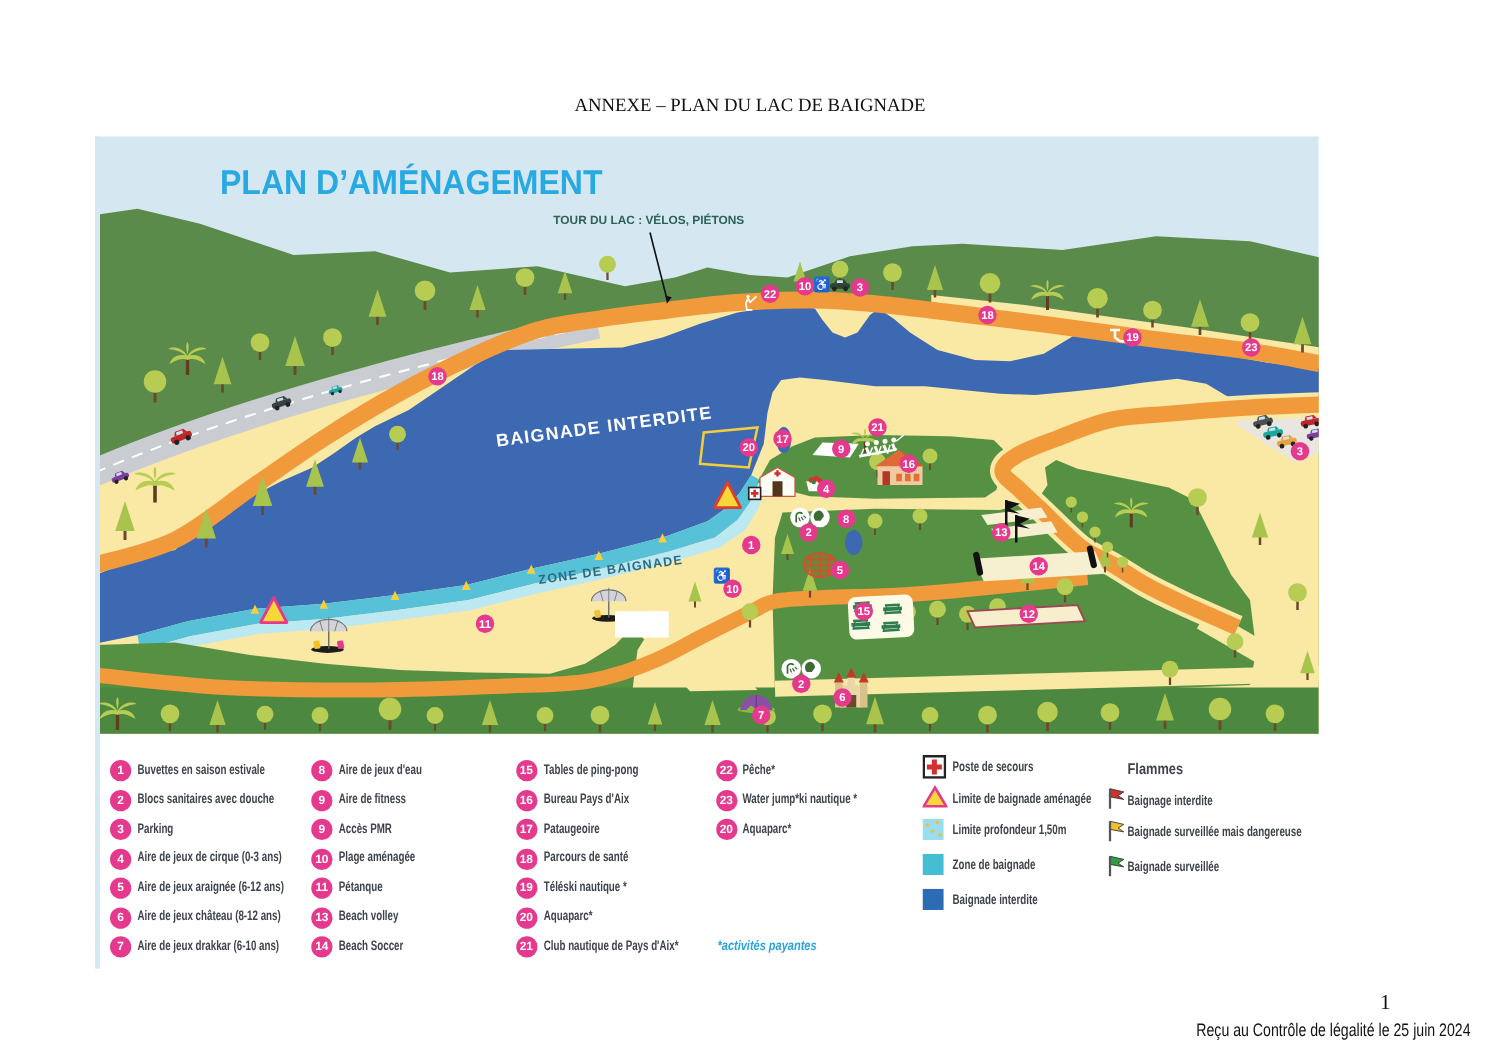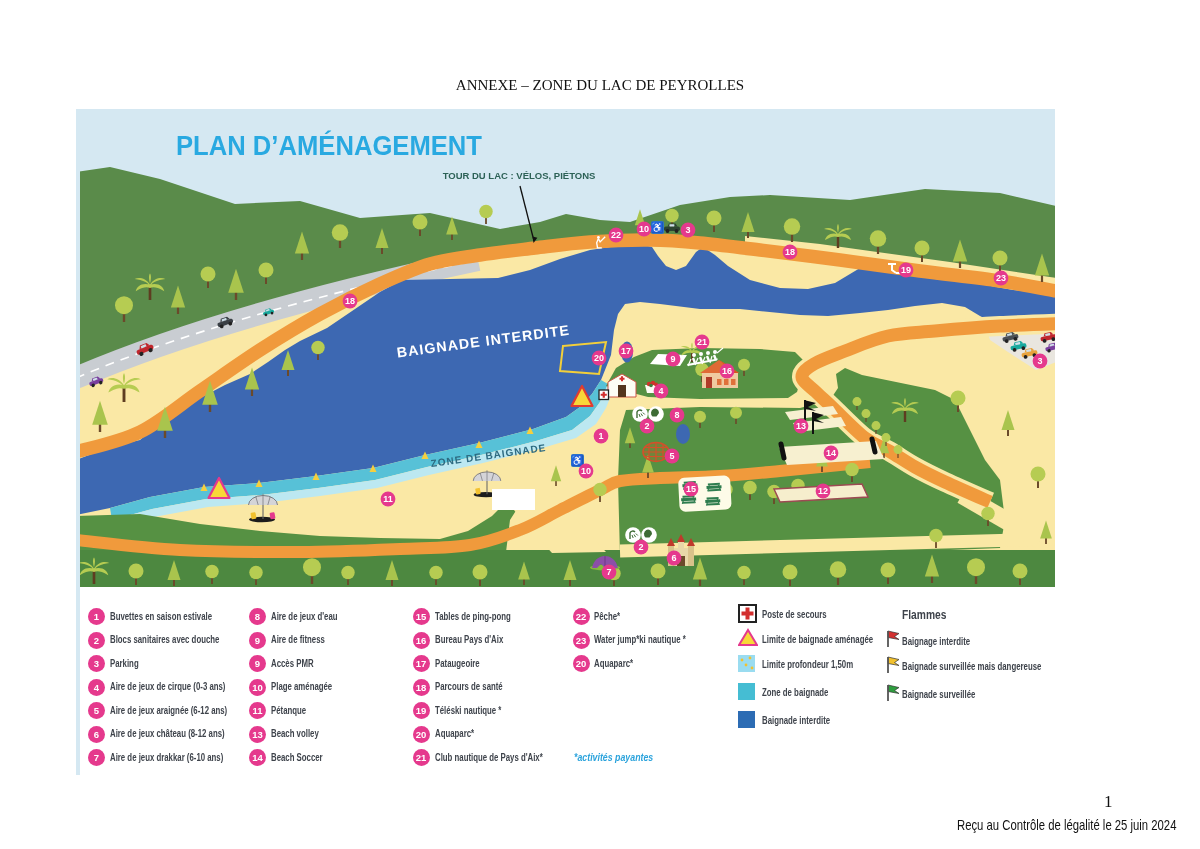--- a/index.html
+++ b/index.html
@@ -9,21 +9,21 @@
 .lc{position:absolute;width:17px;height:17px;border-radius:50%;background:#e5398d;color:#fff;font-size:9.5px;font-weight:bold;text-align:center;line-height:17px;}
 .lt{position:absolute;font-size:11px;font-weight:bold;color:#3e434b;white-space:nowrap;transform:scaleX(0.71);transform-origin:0 50%;}
 .rt{position:absolute;font-size:11px;font-weight:bold;color:#3e434b;white-space:nowrap;transform:scaleX(0.71);transform-origin:0 50%;}
 .ric{position:absolute;}
 .pay{position:absolute;left:574px;top:751px;color:#2ba3dc;font-size:11px;font-weight:bold;transform:scaleX(0.8);transform-origin:0 0;}
 #pgnum{position:absolute;left:1104px;top:792px;font-family:"Liberation Serif",serif;font-size:17px;color:#111;}
 #recu{position:absolute;left:957px;top:817px;font-size:14.5px;color:#111;white-space:nowrap;transform:scaleX(0.78);transform-origin:0 0;}
 </style></head>
 <body>
 
-<div id="hdr">ANNEXE – ZONE DU LAC DE PEYROLLES</div>
+<div id="hdr">ANNEXE – PLAN DU LAC DE BAIGNADE</div>
 <svg id="map" width="979" height="666" viewBox="0 0 979 666" font-family="Liberation Sans, sans-serif">
 <rect x="0" y="0" width="979" height="666" fill="#ffffff"></rect>
 <rect x="0" y="0" width="979" height="200" fill="#d5e8f2"></rect>
 <polygon points="0,63 34,58 84,70 159,95 224,92 284,109 354,104 424,120 464,113 490,105 524,111 554,113 604,96 654,88 694,86 774,91 849,80 924,84 980,97 980,478 0,478" fill="#5a8b4a"></polygon>
 <polygon points="0,269 74,239 154,203 244,179 324,161 394,149 464,136 544,132 624,139 724,149 824,162 924,173 980,181 980,478 0,478" fill="#fae8a5"></polygon>
 <polygon points="669,127 744,135 794,142 874,153 980,169 980,181 874,164 794,153 744,145 669,134" fill="#fae8a5"></polygon>
 <path d="M 0,269 C 124,216 284,176 402,151" fill="none" stroke="#c9cdd2" stroke-width="22"></path>
 <path d="M 0,269 C 124,216 284,176 402,151" fill="none" stroke="#ffffff" stroke-width="1.6" stroke-dasharray="9 7"></path>
 <polygon points="0,351 34,338 64,331 92,306 124,289 149,276 174,265 192,253 209,241 224,232 251,219 279,200 304,183 326,171 374,170 422,169 454,161 484,150 514,141 541,137 564,135 576,138 582,147 590,157 600,161 610,157 620,143 627,138 639,146 652,157 674,171 704,179 732,180 759,174 784,159 823,163 859,170 898,174 937,181 964,184 980,185 980,213 914,212 904,207 889,198 866,194 839,197 812,201 784,204 752,207 724,206 664,200 624,200 584,195 564,193 549,195 542,205 538,221 535,246 525,271 516,285 504,298 490,308 457,320 403,334 349,346 297,359 240,367 183,374 128,378 74,388 34,399 0,406" fill="#3d68b2"></polygon>
 <polygon points="34,399 74,388 128,378 183,374 240,367 297,359 349,346 403,334 457,320 490,308 504,298 516,285 525,271 532,275 524,293 514,307 496,321 460,332 405,346 351,358 299,371 242,379 185,386 130,390 76,400 36,411" fill="#57c1d7"></polygon>

